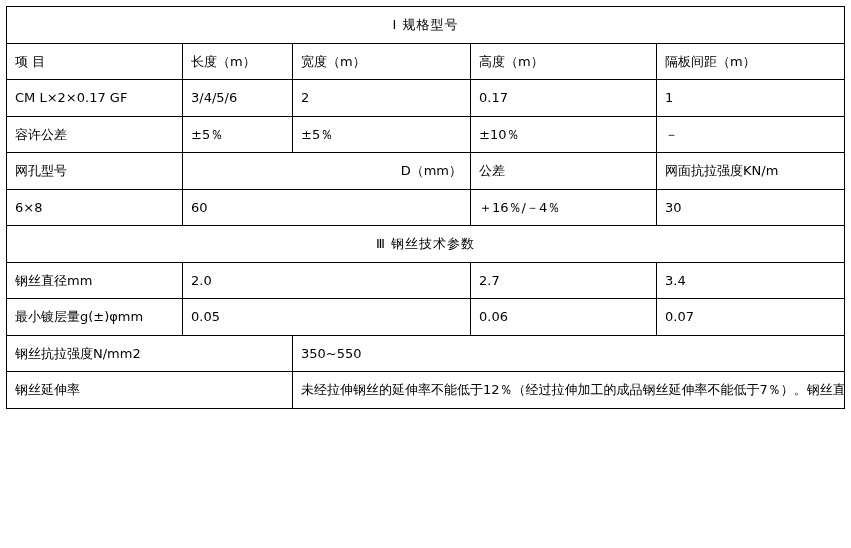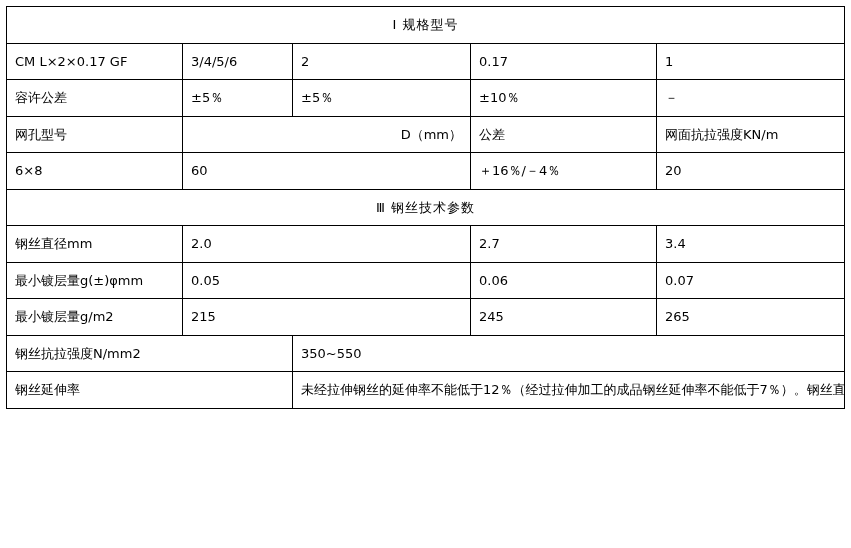--- a/index.html
+++ b/index.html
@@ -56,20 +56,27 @@
       <col style="width:178px">
       <col style="width:186px">
       <col style="width:188px">
     </colgroup>
     <tbody>
 
       <tr>
         <td class="section" colspan="5">Ⅰ  规格型号</td>
       </tr>
       <tr>
+        <td>项        目</td>
+        <td>长度（m）</td>
+        <td>宽度（m）</td>
+        <td>高度（m）</td>
+        <td>隔板间距（m）</td>
+      </tr>
+      <tr>
         <td>CM  L×2×0.17  GF</td>
         <td>3/4/5/6</td>
         <td>2</td>
         <td>0.17</td>
         <td>1</td>
       </tr>
       <tr>
         <td>容许公差</td>
         <td>±5％</td>
         <td>±5％</td>
@@ -80,45 +87,39 @@
       <tr>
         <td>网孔型号</td>
         <td colspan="2" style="text-align:right">D（mm）</td>
         <td>公差</td>
         <td>网面抗拉强度KN/m</td>
       </tr>
       <tr>
         <td>6×8</td>
         <td colspan="2">60</td>
         <td>＋16％/－4％</td>
-        <td>20</td>
+        <td>30</td>
       </tr>
 
       <tr>
         <td class="section" colspan="5">Ⅲ  钢丝技术参数</td>
       </tr>
       <tr>
         <td>钢丝直径mm</td>
         <td colspan="2">2.0</td>
         <td>2.7</td>
         <td>3.4</td>
       </tr>
       <tr>
         <td>最小镀层量g(±)φmm</td>
         <td colspan="2">0.05</td>
         <td>0.06</td>
         <td>0.07</td>
       </tr>
       <tr>
-        <td>最小镀层量g/m2</td>
-        <td colspan="2">215</td>
-        <td>245</td>
-        <td>265</td>
-      </tr>
-      <tr>
         <td colspan="2">钢丝抗拉强度N/mm2</td>
         <td colspan="3">350~550</td>
       </tr>
       <tr>
         <td colspan="2">钢丝延伸率</td>
         <td colspan="3" class="wrap">未经拉伸钢丝的延伸率不能低于12％（经过拉伸加工的成品钢丝延伸率不能低于7％）。钢丝直径公差均指未拉伸前。钢丝丝径和延伸率的测量应该在每批钢丝编织前任意抽取样品检测。</td>
       </tr>
     </tbody>
   </table>
 

